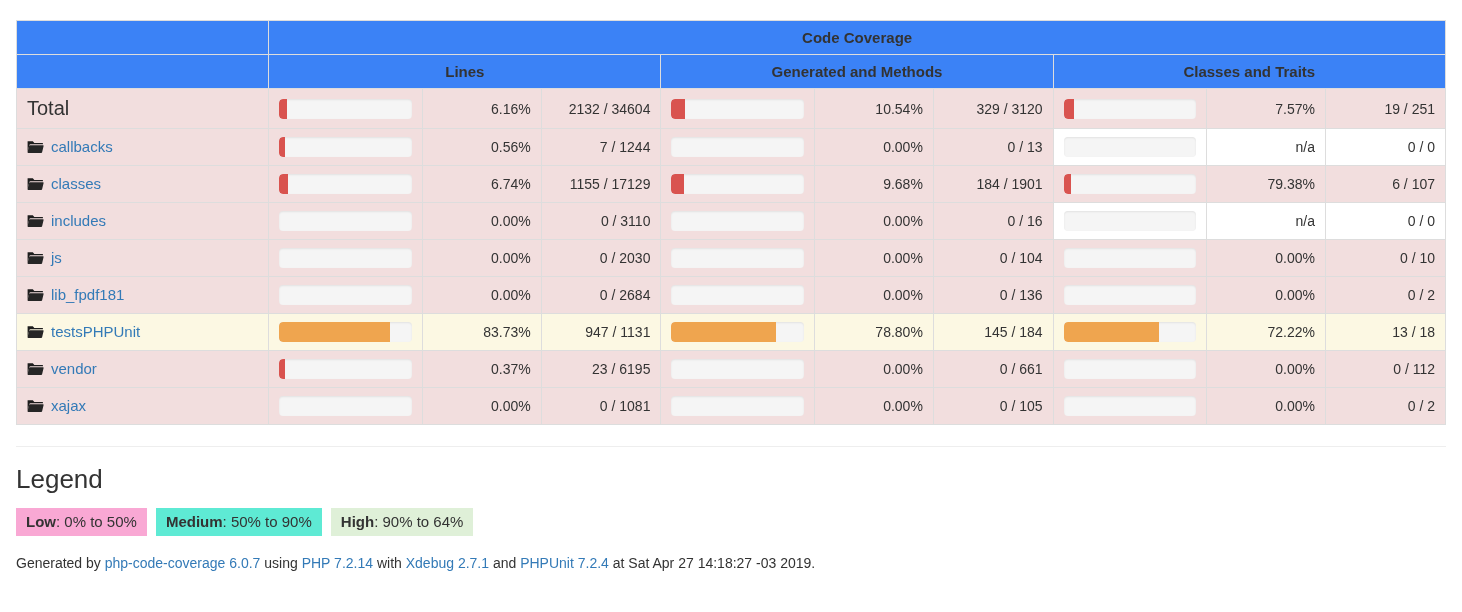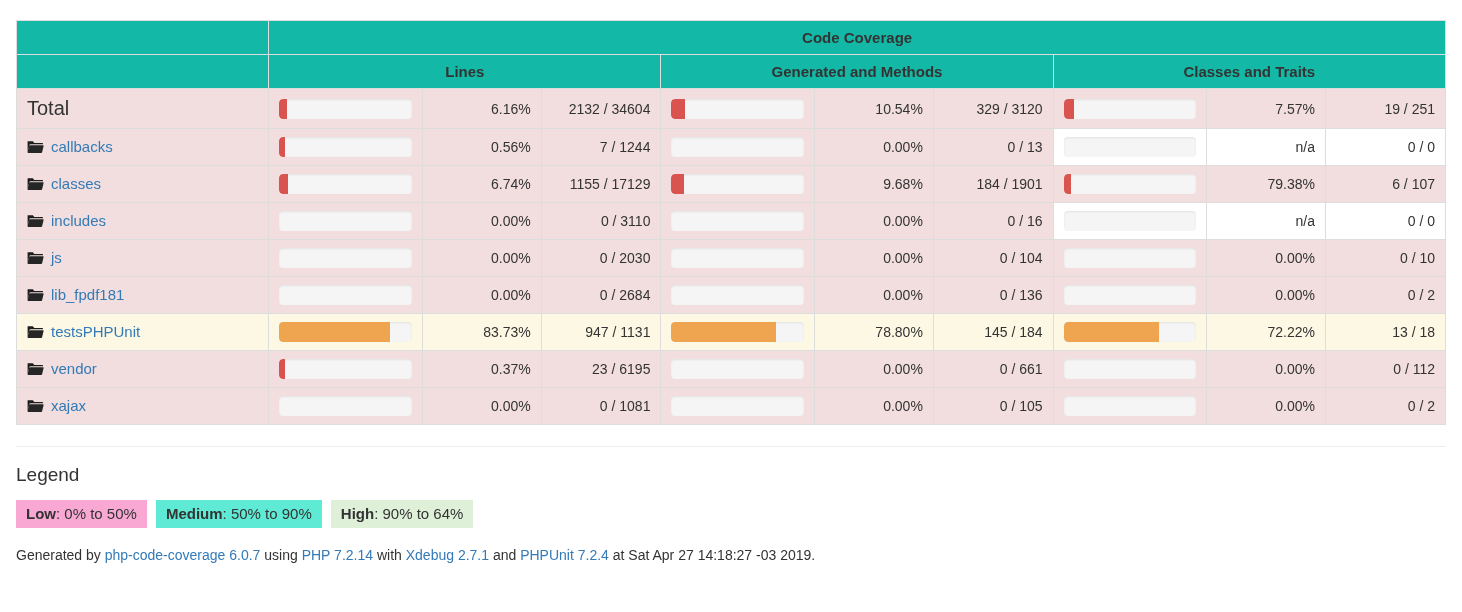--- a/index.html
+++ b/index.html
@@ -58,21 +58,21 @@
     font-size: 14px;
   }
   table.coverage th,
   table.coverage td {
     border: 1px solid #dddddd;
     padding: 8px 10px;
     vertical-align: middle;
     box-sizing: border-box;
   }
   table.coverage thead th {
-    background: #14b8a6;
+    background: #3b82f6;
     text-align: center;
     font-weight: bold;
     color: #333333;
     font-size: 15px;
     height: 32px;
   }
   table.coverage thead tr.hdr-top th {
     height: 32px;
   }
   .th-blank { border-bottom-color: #dddddd; }
@@ -136,21 +136,21 @@
   .pb-empty   { background: transparent; }
 
   
   hr.divider {
     border: 0;
     border-top: 1px solid #eeeeee;
     margin: 21px 0 0 0;
     width: 1430px;
   }
   h2.legend-title {
-    font-size: 19px;
+    font-size: 26px;
     font-weight: normal;
     color: #333333;
     margin: 18px 0 14px 0;
     line-height: 1.1;
   }
   .legend-row {
     display: flex;
     align-items: center;
     gap: 9px;
   }

